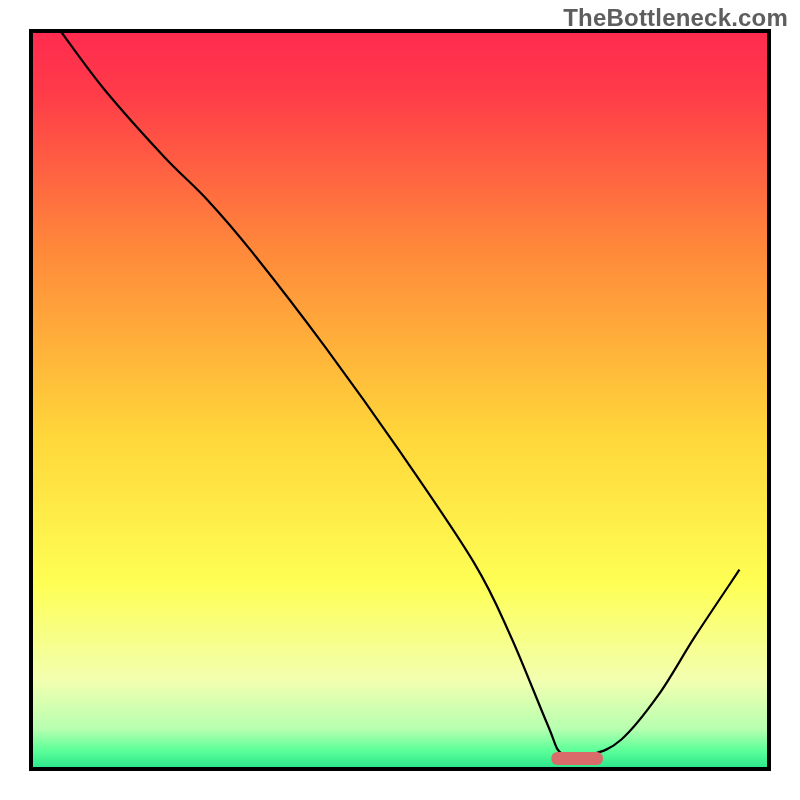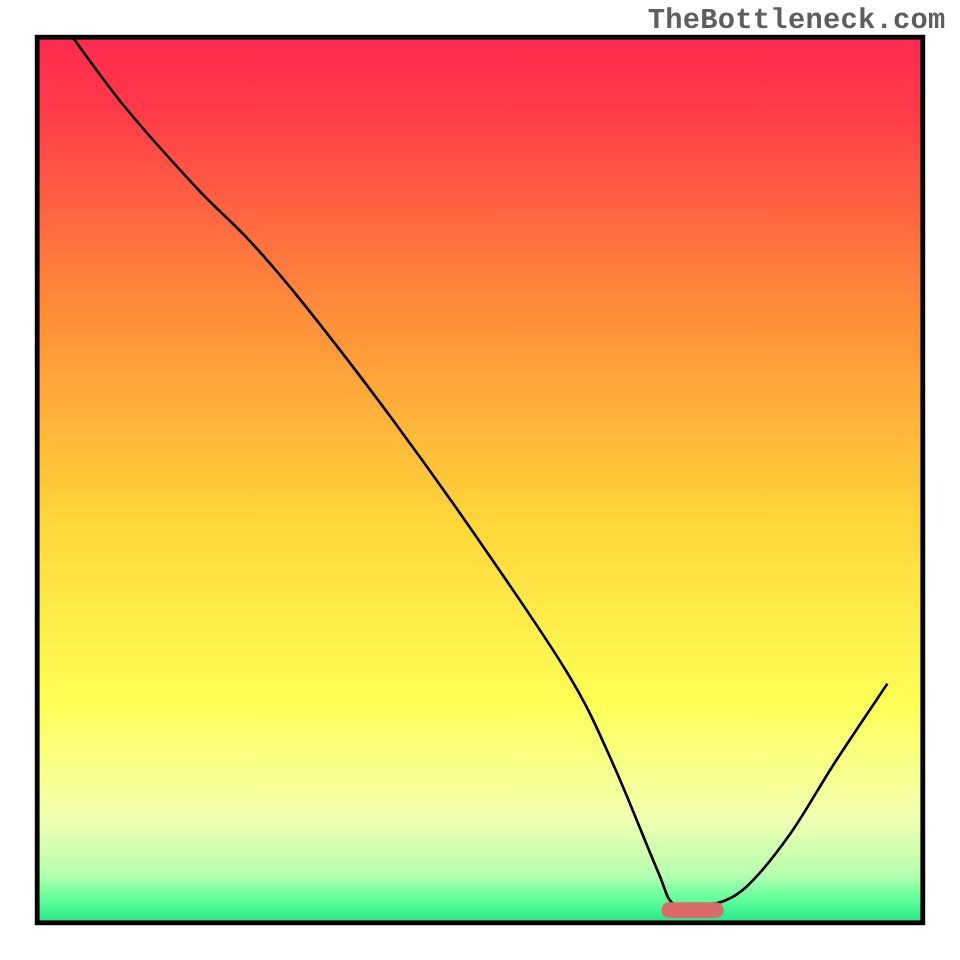--- a/index.html
+++ b/index.html
@@ -16,21 +16,20 @@
     height: 800px;
   }
   .watermark {
     position: absolute;
     top: 4px;
     right: 12px;
     font-size: 24px;
     font-weight: 600;
     color: #5e5e5e;
     letter-spacing: 0.2px;
-    font-family: Liberation Mono, monospace;
   }
   svg {
     display: block;
   }
 </style>
 </head>
 <body>
 <div class="container">
 
 <div class="watermark">TheBottleneck.com</div>

